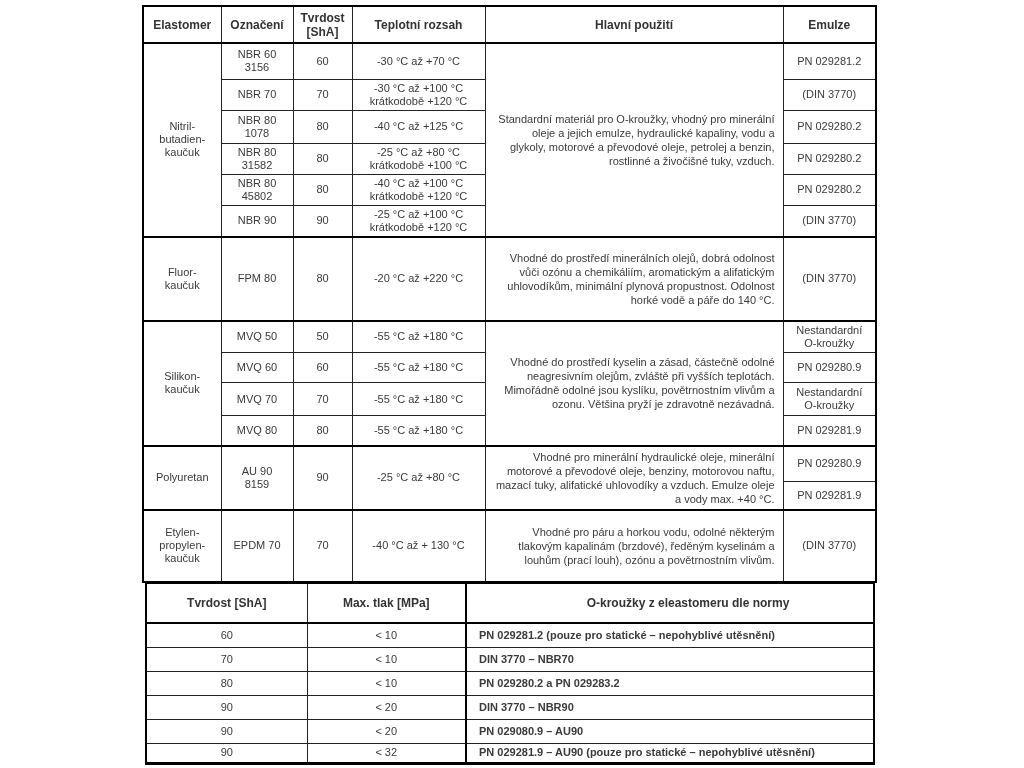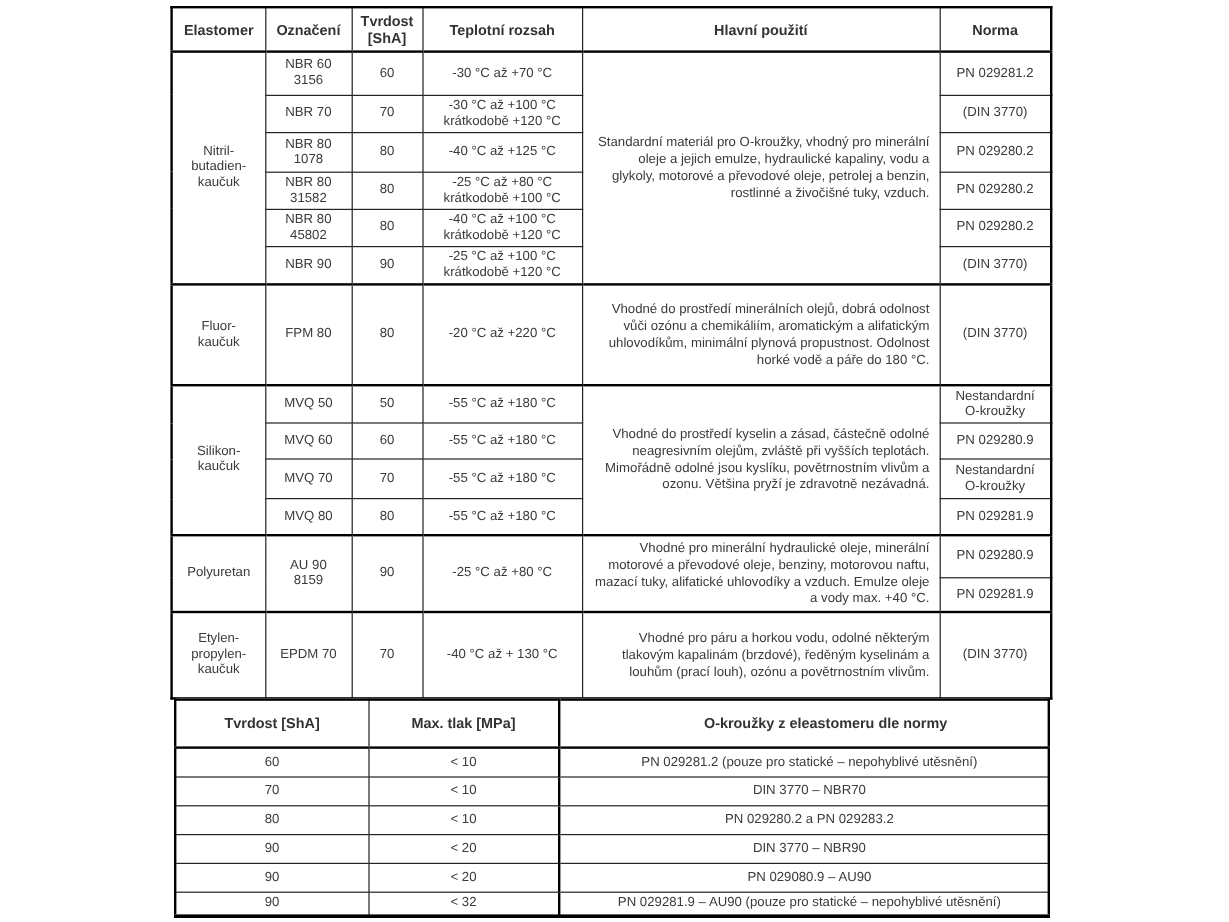--- a/index.html
+++ b/index.html
@@ -50,22 +50,23 @@
   .pre { white-space: pre-line; text-align: center; }
 
   .c-usage {
     text-align: right;
     padding: 3px 8px 3px 9px;
     line-height: 14px;
   }
   .c-norma { padding: 2px 4px; margin-top: 32px; }
 
   .pt td.c-std {
-    text-align: center;
+    text-align: left;
     padding-left: 12px;
+    font-weight: bold;
   }
   .pt .col3-border { border-left: 2px solid #000000; padding-left: 39px; }
 </style>
 </head>
 <body>
 
 <div class="page">
 
   <div class="main-table-wrap">
     <table class="mt">
@@ -78,21 +79,21 @@
           <col style="width:93px">
       </colgroup>
       <thead>
         <tr style="height:37px">
           <th>Elastomer</th>
           <th>Označení</th>
           <th class="pre">Tvrdost
 [ShA]</th>
           <th>Teplotní rozsah</th>
           <th>Hlavní použití</th>
-          <th>Norma</th>
+          <th>Emulze</th>
         </tr>
       </thead>
 
       <tbody>
         <tr class="group-start" style="height:36px">
           <td rowspan="6" class="pre">Nitril-
 butadien-
 kaučuk</td>
           <td class="pre">NBR 60
 3156</td>
@@ -140,21 +141,21 @@
         </tr>
       </tbody>
 
       <tbody>
         <tr class="group-start" style="height:84px">
           <td class="pre">Fluor-
 kaučuk</td>
           <td class="pre">FPM 80</td>
           <td>80</td>
           <td class="pre">-20 °C až +220 °C</td>
-          <td class="c-usage">Vhodné do prostředí minerálních olejů, dobrá odolnost vůči ozónu a chemikáliím, aromatickým a alifatickým uhlovodíkům, minimální plynová propustnost. Odolnost horké vodě a páře do 180 °C.</td>
+          <td class="c-usage">Vhodné do prostředí minerálních olejů, dobrá odolnost vůči ozónu a chemikáliím, aromatickým a alifatickým uhlovodíkům, minimální plynová propustnost. Odolnost horké vodě a páře do 140 °C.</td>
           <td class="c-norma">(DIN 3770)</td>
         </tr>
       </tbody>
 
       <tbody>
         <tr class="group-start" style="height:32px">
           <td rowspan="4" class="pre">Silikon-
 kaučuk</td>
           <td class="pre">MVQ 50</td>
           <td>50</td>

